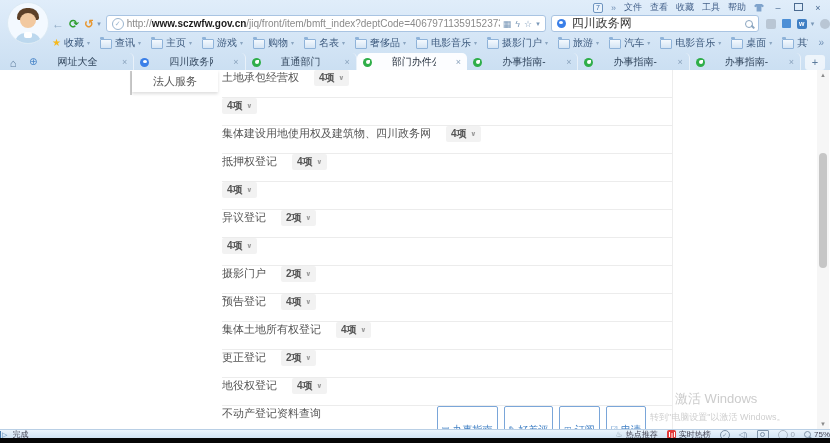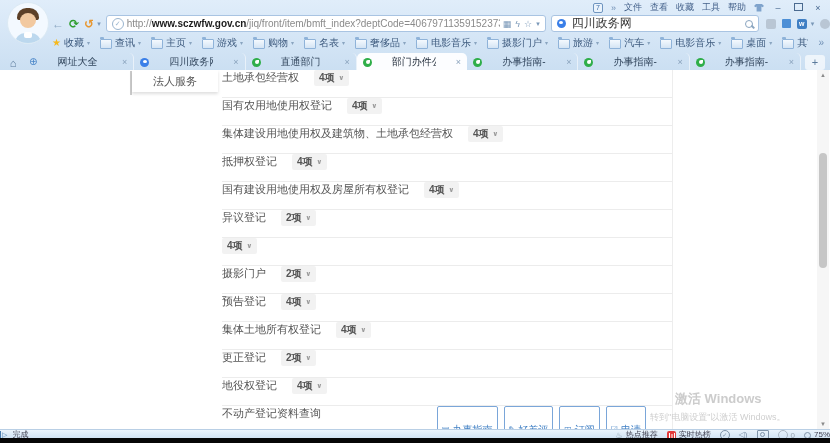--- a/index.html
+++ b/index.html
@@ -114,35 +114,35 @@
   .btns{margin-left:auto;margin-right:26px;display:flex;gap:6px;}
   .btn{height:13px;border:1px solid #7aa6d9;border-radius:2px;color:#3f7fc4;background:#fff;
        font-size:10px;line-height:13px;display:flex;align-items:center;gap:3px;padding:16px 4px;}
   .bicon{font-size:8px;line-height:8px;}
   .i-doc::before{content:"▤";}
   .i-pen::before{content:"✎";}
   .i-book::before{content:"◫";}
   .i-form::before{content:"☑";}
 
   .watermark{position:absolute;left:650px;top:320px;color:#c9c9c9;}
-  .wm1{font-size:13px;margin-left:25px;color:#cccccc;font-weight:bold;}
+  .wm1{font-size:13px;margin-left:25px;color:#cccccc;}
   .wm2{font-size:9px;margin-top:3px;color:#cfcfcf;}
 
   .pagescroll{position:absolute;right:1px;top:0;bottom:0;width:12px;background:#f6f6f6;}
   .ps-up,.ps-down{position:absolute;left:0;width:12px;text-align:center;font-size:6px;color:#8a8a8a;}
   .ps-up{top:2px;} .ps-down{bottom:2px;}
   .ps-thumb{position:absolute;top:83px;left:2px;width:8px;height:115px;background:#c6c6c6;border-radius:4px;}
 
   
   .statusbar{position:absolute;left:0;right:0;top:429px;height:9px;
              background:linear-gradient(#eaf3fb,#cfe1f2);border-top:1px solid #b9cfe5;
              display:flex;align-items:center;font-size:8px;color:#445;padding:0 0;gap:5px;}
   .sb-play{color:#4a7cae;font-size:7px;border-left:1px solid #4a7cae;padding-left:1px;line-height:7px;}
   .sb-right{margin-left:auto;display:flex;align-items:center;gap:9px;}
-  .sb-item{display:flex;align-items:flex-end;gap:3px;}
+  .sb-item{display:flex;align-items:center;gap:3px;}
   .i-hot{color:#8a9aa8;font-size:8px;line-height:8px;}
   .i-hot::before{content:"♨";}
   .i-bars{width:9px;height:9px;background:#e23b3b;border-radius:2px;position:relative;}
   .i-bars::before{content:"";position:absolute;left:2px;bottom:2px;width:1.5px;height:5px;
                   background:#fff;box-shadow:2.5px 1px 0 #fff,5px 0 0 #fff;}
   .i-check{width:8px;height:8px;border:1px solid #7f93a8;border-radius:50%;color:#7f93a8;
            font-size:6px;line-height:8px;text-align:center;}
   .i-check::before{content:"✓";}
   .i-sound{color:#7f93a8;font-size:8px;}
   .i-sound::before{content:"◁)";}
@@ -377,45 +377,43 @@
       
           <div class="row">
             <span>土地承包经营权</span>
             <span class="chip">
               <span>4项</span>
               <span class="chip-caret">∨</span>
             </span>
           </div>
         
           <div class="row">
-            <span>国有农用地使用权登记</span>
-            <span class="chip">
-              <span>4项</span>
-              <span class="chip-caret">∨</span>
-            </span>
-          </div>
-        
-          <div class="row">
-            <span>集体建设用地使用权及建筑物、土地承包经营权</span>
+            <span class="chip">
+              <span>4项</span>
+              <span class="chip-caret">∨</span>
+            </span>
+          </div>
+        
+          <div class="row">
+            <span>集体建设用地使用权及建筑物、四川政务网</span>
             <span class="chip">
               <span>4项</span>
               <span class="chip-caret">∨</span>
             </span>
           </div>
         
           <div class="row">
             <span>抵押权登记</span>
             <span class="chip">
               <span>4项</span>
               <span class="chip-caret">∨</span>
             </span>
           </div>
         
           <div class="row">
-            <span>国有建设用地使用权及房屋所有权登记</span>
             <span class="chip">
               <span>4项</span>
               <span class="chip-caret">∨</span>
             </span>
           </div>
         
           <div class="row">
             <span>异议登记</span>
             <span class="chip">
               <span>2项</span>

